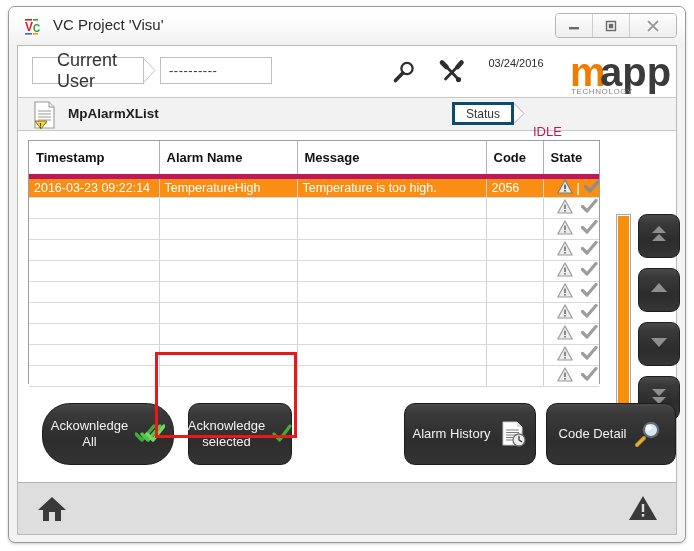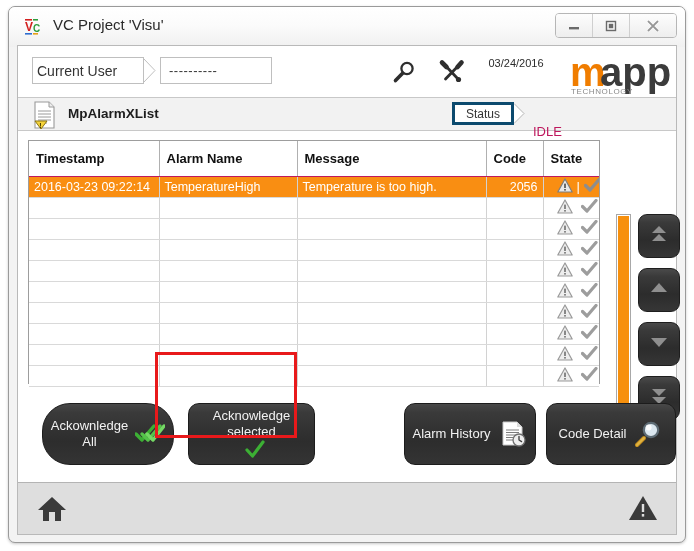--- a/index.html
+++ b/index.html
@@ -72,22 +72,22 @@
     width: 100%; height: 52px;
     border-bottom: 1px solid #c8c8c8;
     background: #ffffff;
     box-sizing: border-box;
   }
   .user-label {
     position: absolute; left: 14px; top: 11px;
     width: 112px; height: 27px;
     border: 1px solid #bfbfbf;
     background: #ffffff;
-    font-size: 14px; color: #333;
-    display: flex; align-items: center; padding-left: 4px;
+    font-size: 18px; color: #333;
+    display: flex; align-items: center; padding-left: 24px;
     box-sizing: border-box;
   }
   .user-arrow {
     position: absolute; left: 126px; top: 11px;
     width: 14px; height: 27px;
   }
   .user-value {
     position: absolute; left: 142px; top: 11px;
     width: 112px; height: 27px;
     border: 1px solid #bfbfbf;
@@ -148,38 +148,38 @@
     border: 1px solid #9d9d9d;
     background: #ffffff;
     box-sizing: border-box;
   }
   table.alarms { border-collapse: collapse; width: 100%; table-layout: fixed; }
   table.alarms th {
     height: 35px;
     font-size: 13px; font-weight: bold; color: #111;
     text-align: left; padding-left: 7px;
     border-right: 1px solid #b0b0b0;
-    border-bottom: 1px solid #be185d;
+    border-bottom: 5px solid #be185d;
     background: #ffffff;
     box-sizing: border-box;
   }
   table.alarms th:last-child { border-right: none; }
   table.alarms td {
     height: 21px;
     font-size: 12.5px; color: #ffffff;
     border-right: 1px solid #d2d2d2;
     border-bottom: 1px solid #d9d9d9;
     padding: 0 5px;
     overflow: hidden; white-space: nowrap;
     box-sizing: border-box;
   }
   table.alarms td:last-child { border-right: none; }
   tr.filled td { background: #f98e12; }
   tr.empty td { background: #ffffff; }
-  td.code { text-align: right; }
+  td.code { text-align: left; }
   td.state { padding: 0; }
   .state-inner { display: flex; align-items: center; gap: 4px; padding-left: 8px; }
   .sep { color: #ffffff; font-size: 13px; }
 
   
   .scrollbar {
     position: absolute; left: 598px; top: 168px;
     width: 15px; height: 206px;
     border: 1px solid #a8a8a8; background: #ffffff;
     box-sizing: border-box;
@@ -204,21 +204,21 @@
     border-radius: 11px;
     background: linear-gradient(to bottom,#484848 0%, #3a3a3a 14%, #2d2d2d 62%, #343434 100%);
     border: 1px solid #1c1c1c;
     color: #ffffff;
     display: flex; align-items: center; justify-content: center;
     box-sizing: border-box;
   }
   .abtn .lbl { font-size: 13px; line-height: 16px; text-align: center; color: #f2f2f2; }
   .abtn .ico { margin-left: 7px; display: flex; align-items: center; }
   .btn-ack-all  { left: 24px;  width: 132px; border-radius: 28px; }
-  .btn-ack-sel  { left: 170px; width: 127px; flex-direction: column; }
+  .btn-ack-sel  { left: 170px; width: 104px; }
   .btn-history  { left: 386px; width: 132px; }
   .btn-detail   { left: 528px; width: 130px; }
 
   .redbox {
     position: absolute; left: 155px; top: 352px;
     width: 142px; height: 86px;
     border: 3px solid #e8191b;
     box-sizing: border-box;
     pointer-events: none;
   }

